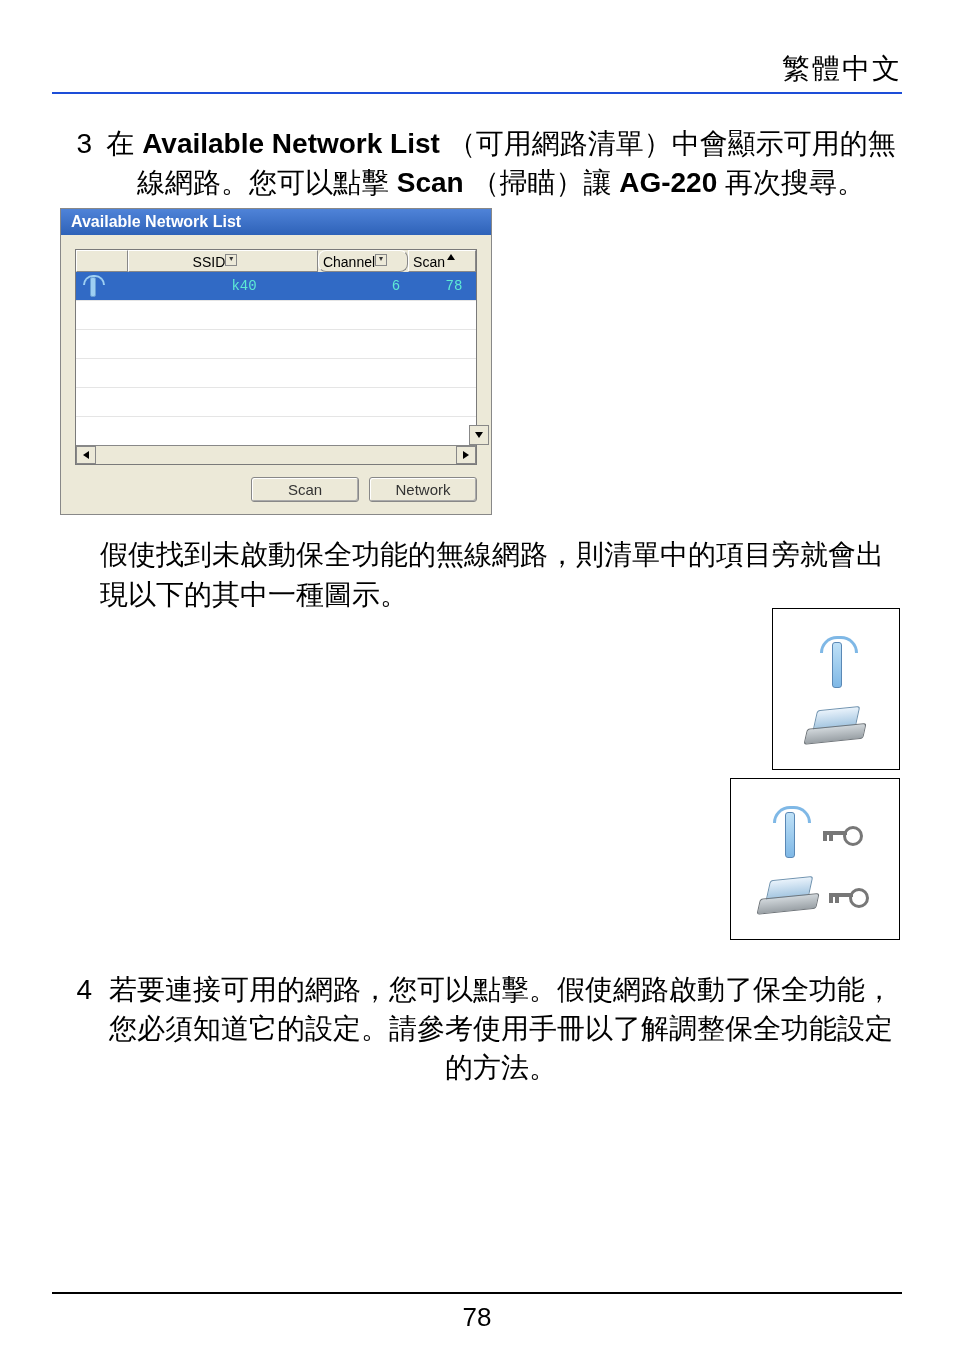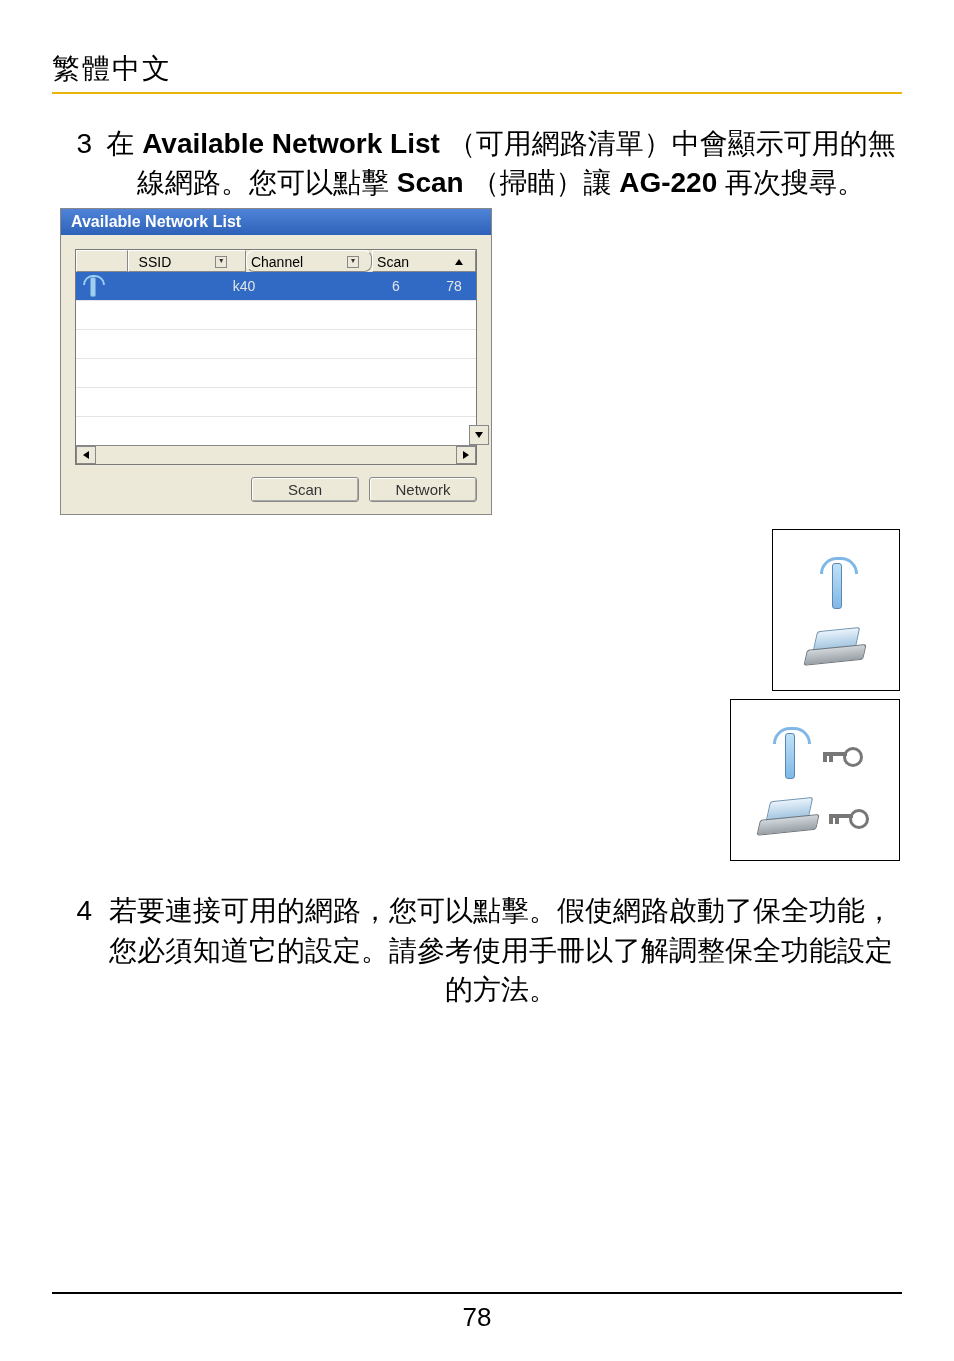--- a/index.html
+++ b/index.html
@@ -10,23 +10,23 @@
     color: #000;
   }
   .page {
     width: 954px;
     height: 1361px;
     box-sizing: border-box;
     padding: 50px 52px 40px 52px;
     position: relative;
   }
   .header-title {
-    text-align: left;
+    text-align: right;
     font-size: 28px;
-    border-bottom: 2px solid #eab308;
+    border-bottom: 2px solid #1d4ed8;
     padding-bottom: 4px;
     margin-bottom: 30px;
     letter-spacing: 2px;
   }
   .list-row {
     display: flex;
     align-items: flex-start;
     margin-bottom: 6px;
   }
   .list-num {
@@ -80,27 +80,25 @@
   }
   .netlist-header {
     background: #ece9d8;
     font-family: Tahoma, Arial, sans-serif;
     font-size: 14px;
   }
   .hcell {
     border: 1px solid #fff;
     border-right-color: #888;
     border-bottom-color: #888;
-    padding: 3px 12px 1px 4px;
+    padding: 3px 20px 1px 4px;
     box-sizing: border-box;
     display: flex;
-    align-items: center;
     justify-content: space-between;
     position: relative;
-    gap: 44px;
   }
   .hcell .drop {
     width: 10px; height:10px;
     border:1px solid #888;
     background:#ece9d8;
     font-size:8px;
     line-height:8px;
     text-align:center;
     color:#333;
   }
@@ -115,21 +113,22 @@
   .col-ssid  { flex: 1 1 auto; justify-content:center; }
   .col-chan  { flex: 0 0 72px; justify-content:center;border-radius:8px; }
   .col-sig   { flex: 0 0 44px; justify-content:center; }
   .netlist-row {
     height: 28px;
     font-family: Tahoma, Arial, sans-serif;
     font-size: 14px;
   }
   .netlist-row.sel {
     background:#316ac5;
-    color:#e5e5e5;
+    color:#5eead4;
+    font-family:Liberation Mono, monospace;
   }
   .rcell {
     border-right: 0 solid transparent;
     box-sizing: border-box;
     display:flex;
     align-items:center;
     justify-content:center;
     padding:0 4px;
   }
   .netlist-row .col-icon { justify-content:flex-start; }
@@ -283,20 +282,21 @@
           <span class="tri"></span>
         </div>
 
       <div class="app-btnrow">
         <div class="winbtn">Scan</div>
         <div class="winbtn">Network</div>
       </div>
     </div>
   </div>
 
+  <div class="body-text">假使找到未啟動保全功能的無線網路，則清單中的項目旁就會出現以下的其中一種圖示。</div>
   <div class="clearfix">
     <div class="icon-box unsec">
       <div class="big-tower"></div>
       <div class="laptop"></div>
     </div>
   </div>
 
   <div class="clearfix">
     <div class="icon-box sec">
       <div class="icon-row">

